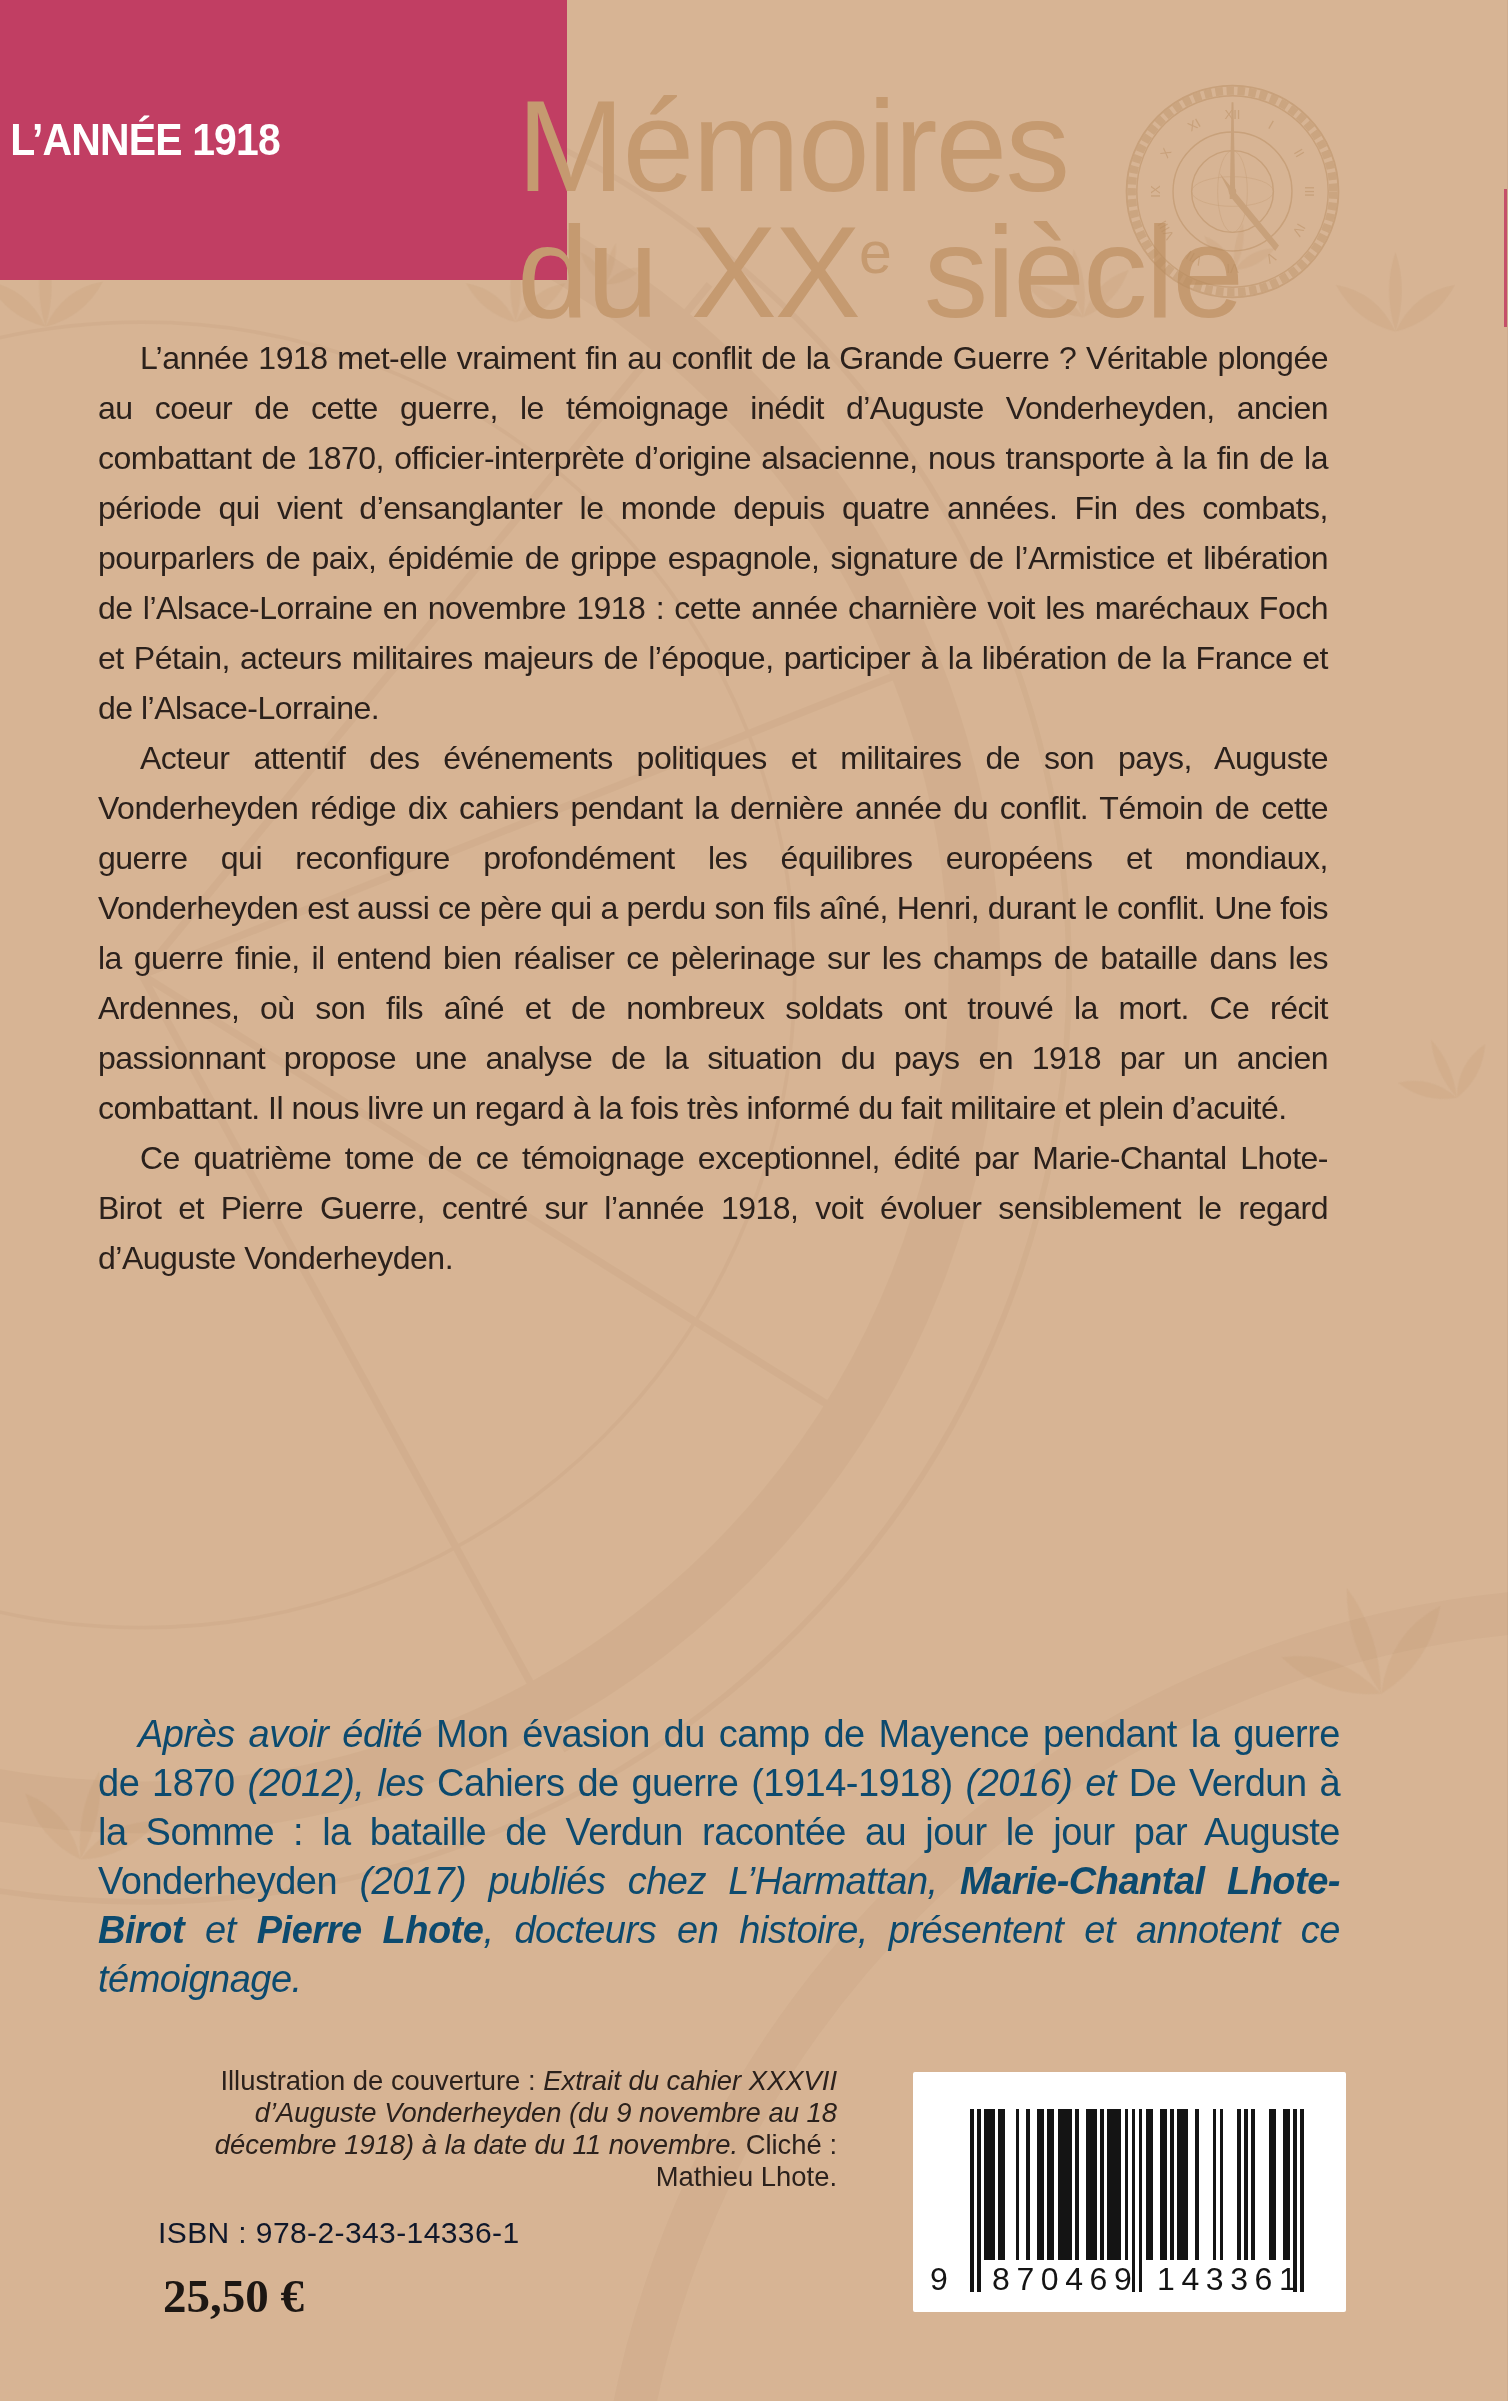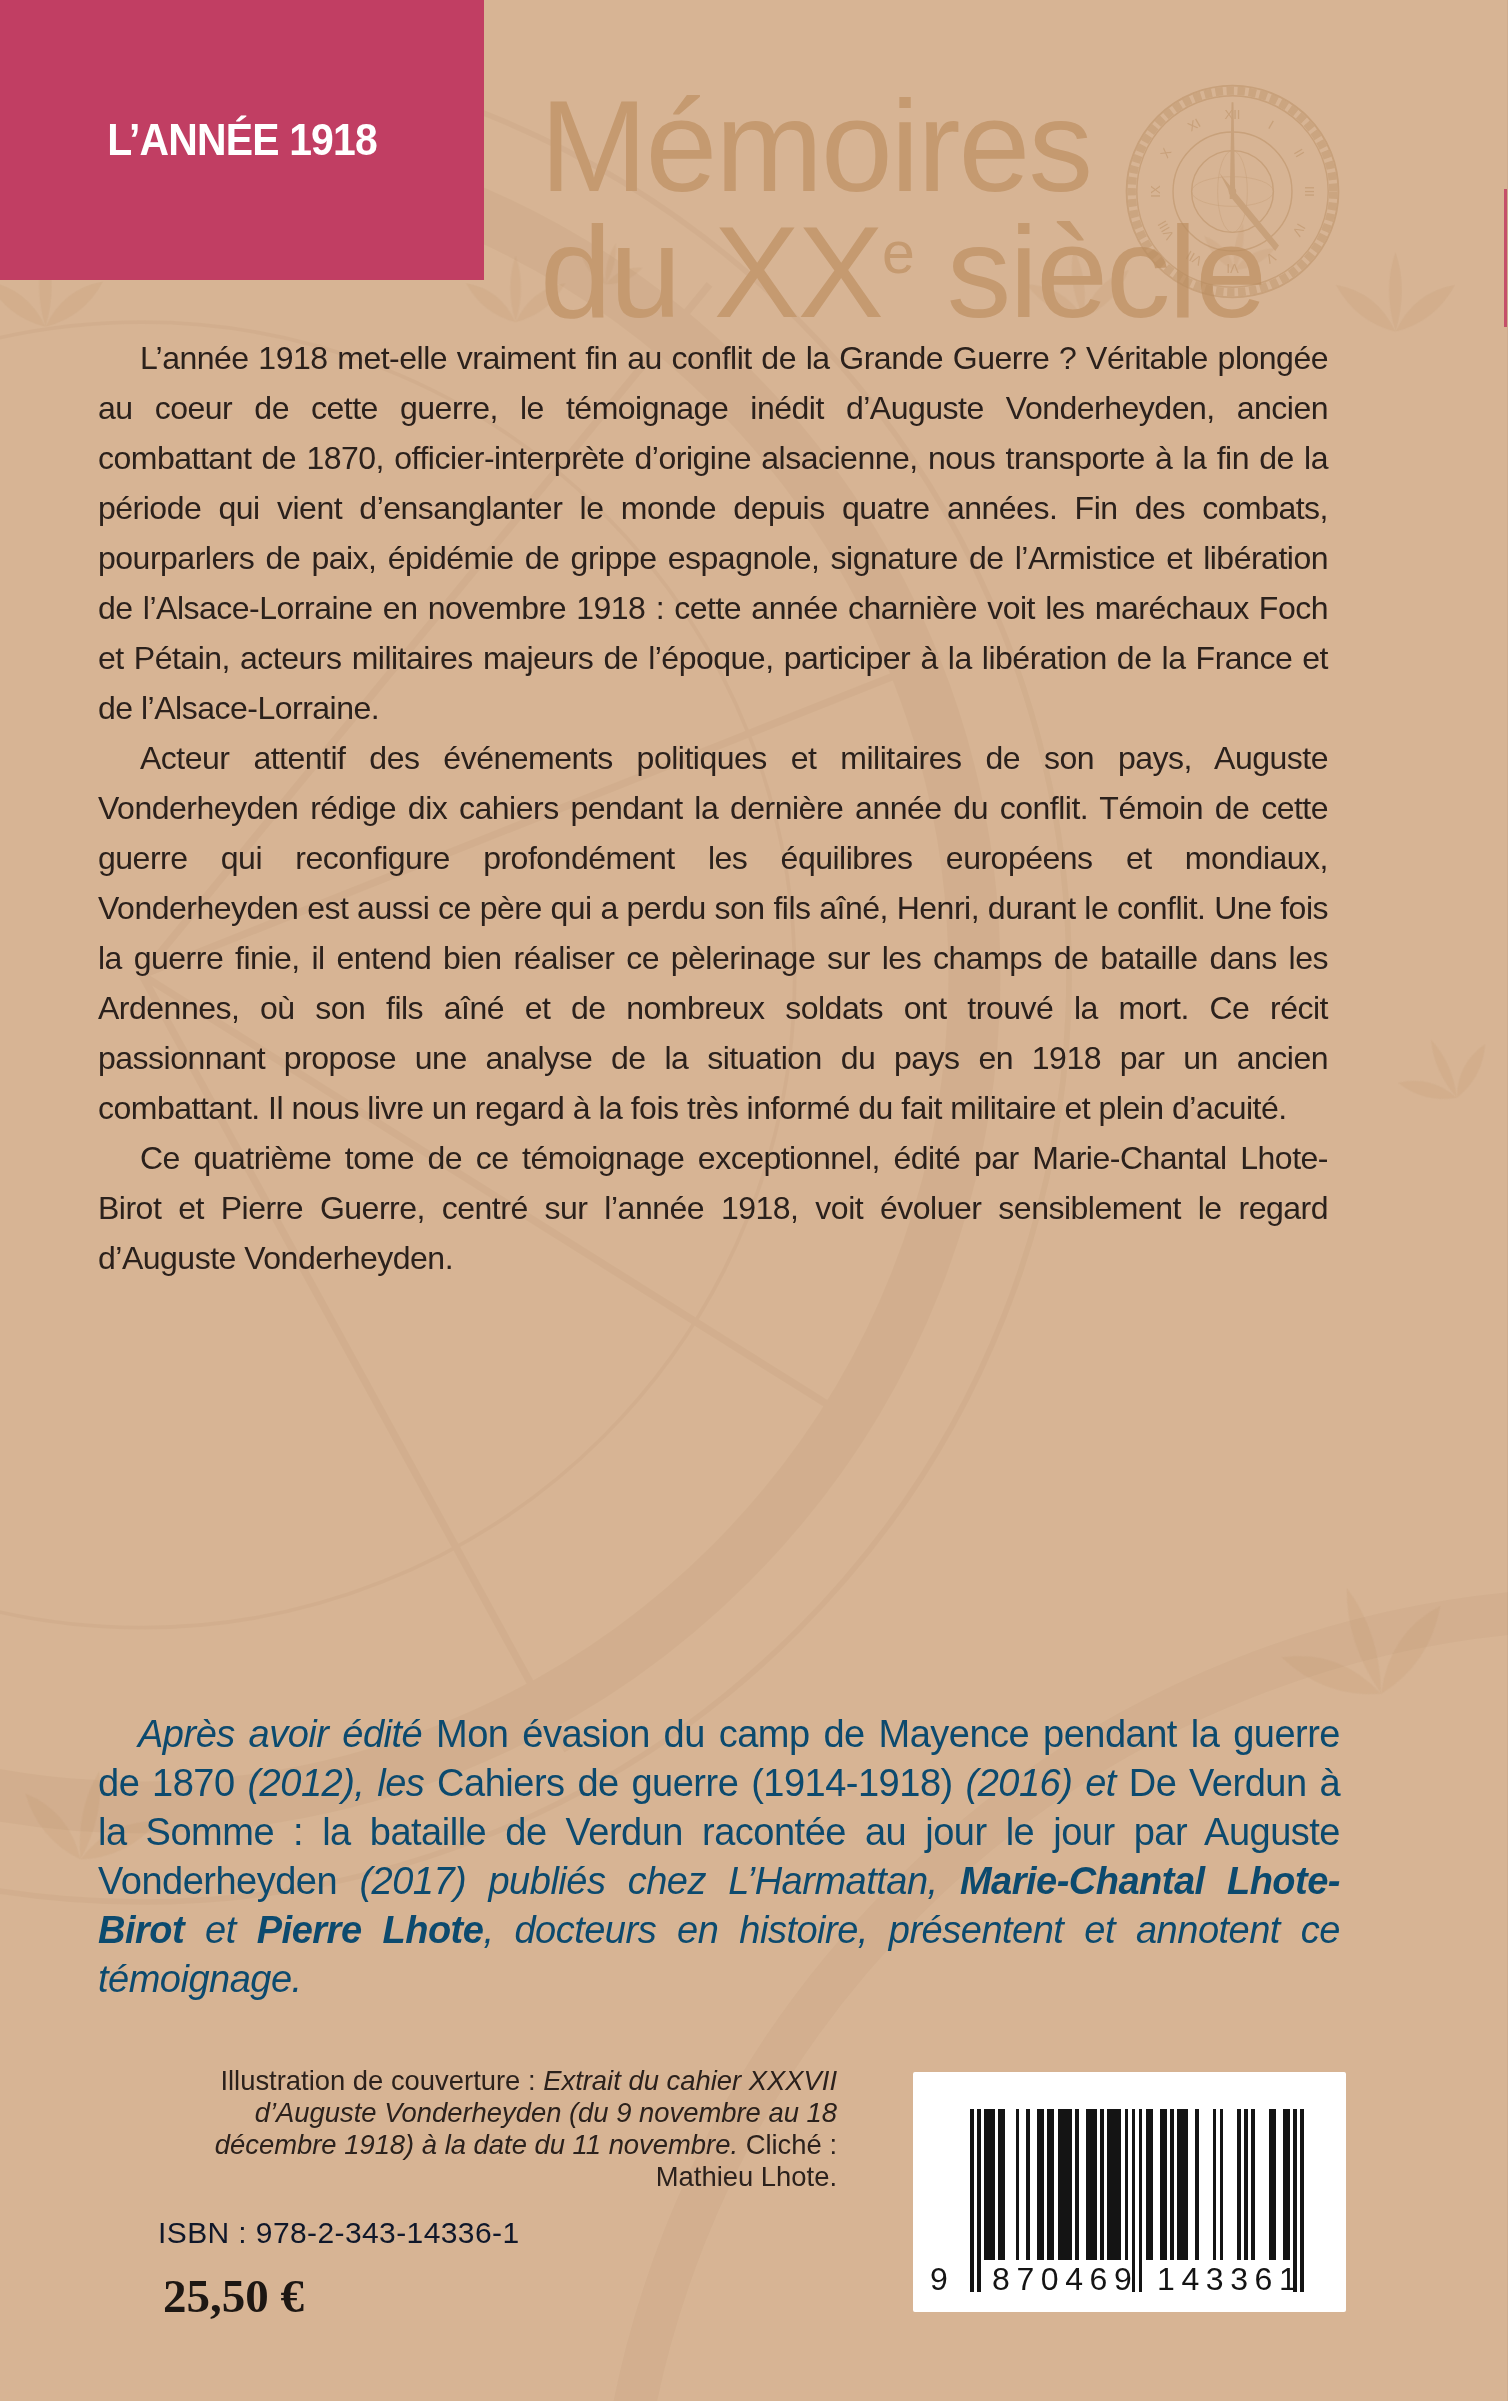--- a/index.html
+++ b/index.html
@@ -6,30 +6,30 @@
   body{
     width:1508px;height:2402px;position:relative;overflow:hidden;
     background:#d7b494;
     font-family:"Liberation Sans", sans-serif;
   }
   .page{position:absolute;inset:0;border-right:1.9px solid rgba(0,0,0,0.04);}
   
   .bg-decor{position:absolute;left:0;top:0;width:1508px;height:2402px;}
   
   .banner{
-    position:absolute;left:0;top:0;width:484px;height:280px;background:#c13e63;
-    display:flex;align-items:center;justify-content:center;
+    position:absolute;left:0;top:0;width:567px;height:280px;background:#c13e63;
+    display:flex;align-items:center;
   }
   .banner-title{
     color:#ffffff;font-weight:700;font-size:44px;letter-spacing:-0.9px;
     transform:scaleX(0.93);white-space:nowrap;
   }
   
   .collection{
-    position:absolute;left:540px;top:83px;color:#c59a70;
+    position:absolute;left:517px;top:83px;color:#c59a70;
     font-size:129px;line-height:126px;letter-spacing:-1.9px;font-weight:400;
   }
   .collection sup{font-size:59px;vertical-align:super;line-height:0;}
   
   .clock{position:absolute;left:1121px;top:80px;width:223px;height:223px;opacity:0.5;}
   
   .synopsis{
     position:absolute;left:98px;top:333px;width:1230px;
     color:#2b211c;font-size:32px;line-height:50px;text-align:justify;
     letter-spacing:-0.5px;

